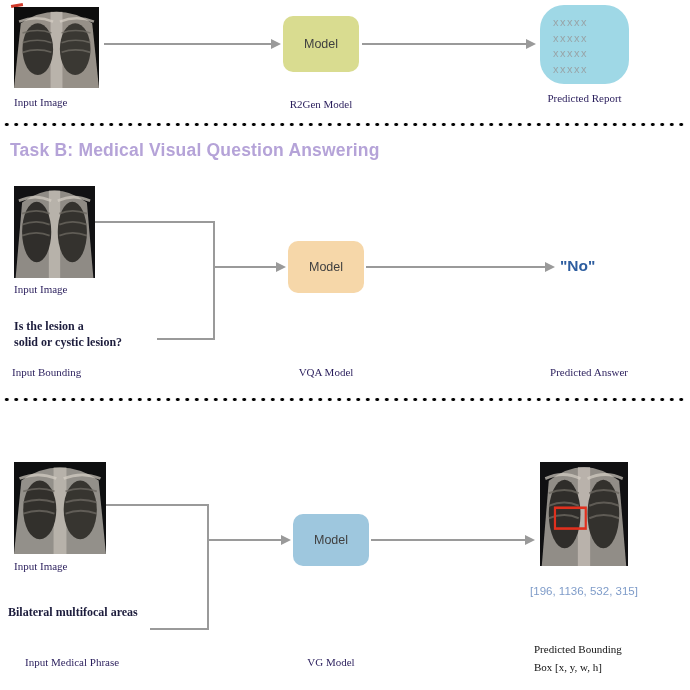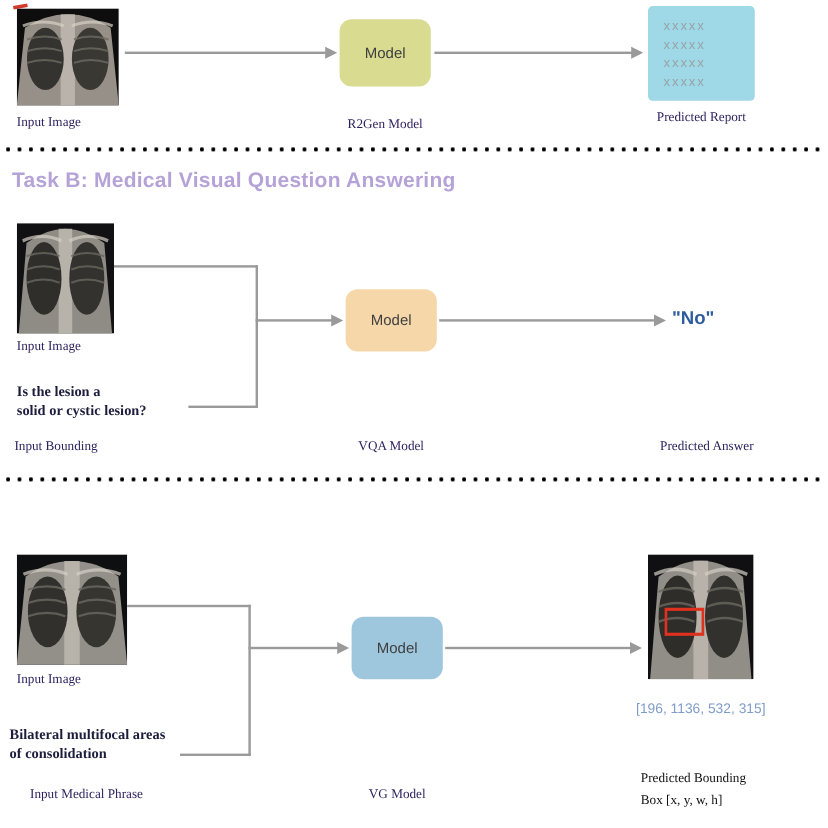--- a/index.html
+++ b/index.html
@@ -5,21 +5,21 @@
   html,body{margin:0;padding:0;background:#fff;}
   #figure{position:relative;width:690px;height:690px;background:#fff;overflow:hidden;
           font-family:"Liberation Sans",sans-serif;}
   .xray{position:absolute;}
   .xray svg{display:block;width:100%;height:100%;}
   .io-label{position:absolute;font-family:"Liberation Serif",serif;font-weight:normal;font-size:11px;white-space:nowrap;}
   .small-text{position:absolute;font-family:"Liberation Serif",serif;font-weight:bold;font-size:12px;line-height:16px;color:#1c1c3c;}
   .task-title{position:absolute;font-family:"Liberation Sans",sans-serif;font-weight:bold;font-size:17.5px;letter-spacing:.2px;white-space:nowrap;}
   .model-box{position:absolute;border-radius:10px;display:flex;align-items:center;justify-content:center;
              font-size:12.5px;color:#404040;}
-  .report-box{position:absolute;border-radius:4px;padding:10px 0 16px 13px;box-sizing:border-box;}
+  .report-box{position:absolute;border-radius:24px;padding:10px 0 16px 13px;box-sizing:border-box;}
   .report-box span{display:block;font-size:11px;line-height:15.5px;letter-spacing:1.5px;}
   .hline,.vline{position:absolute;background:#9a9a9a;}
   .hline{height:2px;}
   .vline{width:2px;}
   .arrow{position:absolute;height:2px;background:#9a9a9a;}
   .arrow::after{content:"";position:absolute;right:-9px;top:-4.5px;width:0;height:0;
                 border-left:10px solid #9a9a9a;border-top:5.5px solid transparent;border-bottom:5.5px solid transparent;}
   .dots{position:absolute;left:2px;right:2px;height:5px;
         background-image:radial-gradient(circle,#000 1.6px,transparent 1.9px);
         background-size:9.5px 5px;background-repeat:repeat-x;background-position:0 50%;}
@@ -118,21 +118,20 @@
       <ellipse cx="72" cy="52" rx="18" ry="32" fill="#373530"></ellipse>
       <path d="M10,32 Q28,26 44,32 M10,44 Q28,38 44,44 M10,56 Q28,50 44,56" stroke="#6c6861" stroke-width="2" fill="none" opacity="0.8"></path>
       <path d="M56,32 Q72,26 90,32 M56,44 Q72,38 90,44 M56,56 Q72,50 90,56" stroke="#6c6861" stroke-width="2" fill="none" opacity="0.8"></path>
       <path d="M6,18 Q26,10 46,18 M54,18 Q74,10 94,18" stroke="#d6d0c6" stroke-width="3" fill="none" opacity="0.7"></path>
     </svg>
   </div>
   <div class="io-label" style="left: 14px; top: 560px; color: rgb(42, 30, 92);">Input Image</div>
 
   <div class="small-text" style="left:8px;top:604px;">
     <div>Bilateral multifocal areas</div>
-    <div>of consolidation</div>
   </div>
   <div class="io-label" style="left: 12px; top: 656px; color: rgb(42, 30, 92); margin-left: 13px;">Input Medical Phrase</div>
 
   <div class="hline" style="left:106px;top:504px;width:103px;"></div>
   <div class="vline" style="left:207px;top:504px;height:126px;"></div>
   <div class="hline" style="left:150px;top:628px;width:59px;"></div>
   <div class="arrow" style="left:207px;top:539px;width:75px;"></div>
 
   <div class="model-box" style="left: 293px; top: 514px; width: 76px; height: 52px; background: rgb(158, 199, 222);">
     <span>Model</span>

